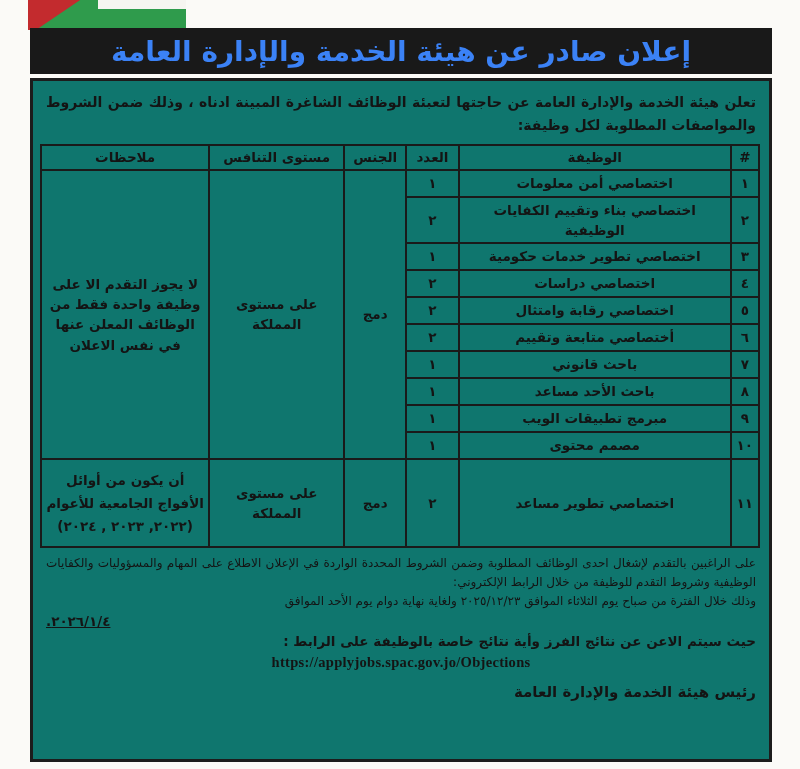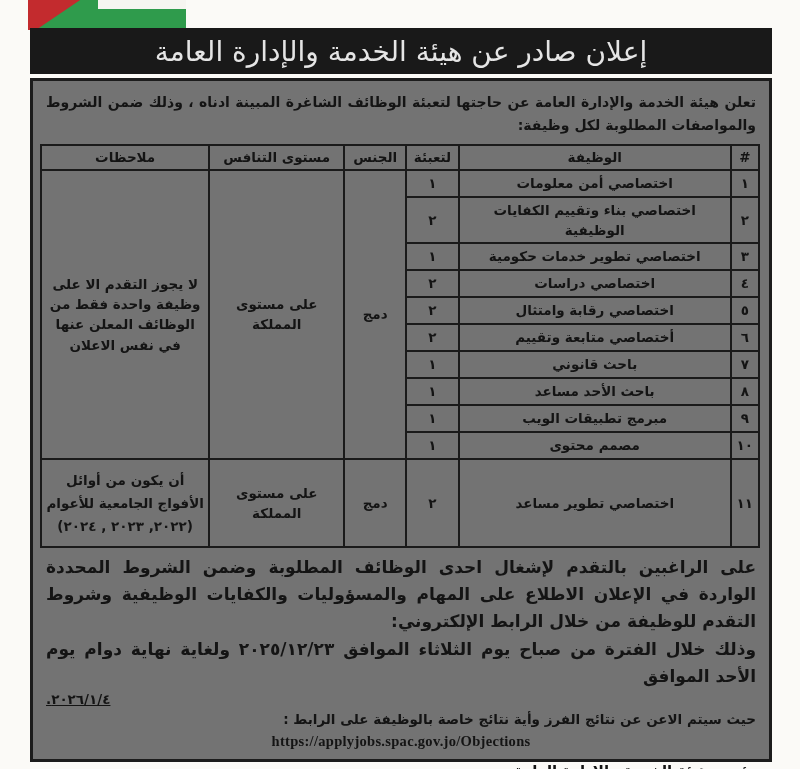--- a/index.html
+++ b/index.html
@@ -25,28 +25,28 @@
     background: #c32b2e;
     clip-path: polygon(0 0, 33% 0, 5% 100%, 0 100%);
   }
   
   .headline-bar {
     position: absolute; left: 30px; top: 28px; width: 742px; height: 46px;
     background: #191919;
     display: flex; align-items: center; justify-content: center;
   }
   .headline-bar .title {
-    color: #e5e5e5; font-size: 28px; font-weight: normal;
+    color: #3b82f6; font-size: 28px; font-weight: bold;
     letter-spacing: 0.5px; direction: rtl; white-space: nowrap;
   }
   
   .doc {
     position: absolute; left: 30px; top: 78px; width: 742px; height: 684px;
     border: 3px solid #1c1c1c;
-    background: #737373;
+    background: #0f766e;
     direction: rtl;
     padding: 8px 9px 6px 9px;
   }
   .intro {
     font-size: 14px; font-weight: bold; text-align: justify;
     line-height: 1.62; padding: 2px 4px 6px 4px;
   }
   
   table.vacancies {
     border-collapse: collapse; margin: 2px auto 0 auto;
@@ -66,21 +66,21 @@
   th.col-notes { width: 166px; }
   table.vacancies thead th { height: 23px; padding: 1px 2px; }
   tr.job-row { height: 27px; }
   td.v-top { vertical-align: top; margin-left: 32px; }
   td.notes-cell { vertical-align: top; line-height: 1.75; padding-top: 4px; }
   tr.job-row-tall { height: 88px; }
   tr.job-row-tall td.notes-cell { line-height: 1.7; margin-left: 12px; }
   
   .footer-block { padding: 6px 4px 0 4px; }
   .para {
-    font-size: 17px; font-weight: bold; text-align: justify;
+    font-size: 12px; font-weight: normal; text-align: justify;
     line-height: 1.6;
   }
   .date-line {
     font-size: 13.5px; font-weight: bold; text-align: left;
     direction: rtl; line-height: 1.4; text-decoration: underline;
   }
   .url-line {
     font-family: "Liberation Serif", serif;
     font-size: 14.5px; font-weight: bold; text-align: center;
     direction: ltr; line-height: 1.45; letter-spacing: 0.3px;
@@ -107,21 +107,21 @@
 
 <div class="doc">
 
   <div class="intro">تعلن هيئة الخدمة والإدارة العامة عن حاجتها لتعبئة الوظائف الشاغرة المبينة ادناه ، وذلك ضمن الشروط والمواصفات المطلوبة لكل وظيفة:</div>
 
   <table class="vacancies">
     <thead>
       <tr>
         <th class="col-num">#</th>
         <th class="col-job">الوظيفة</th>
-        <th class="col-count">لتعبئة</th>
+        <th class="col-count">العدد</th>
         <th class="col-gender">الجنس</th>
         <th class="col-comp">مستوى التنافس</th>
         <th class="col-notes">ملاحظات</th>
       </tr>
     </thead>
     <tbody>
       <tr class="job-row">
         <td>١</td>
         <td>اختصاصي أمن معلومات</td>
         <td>١</td>

